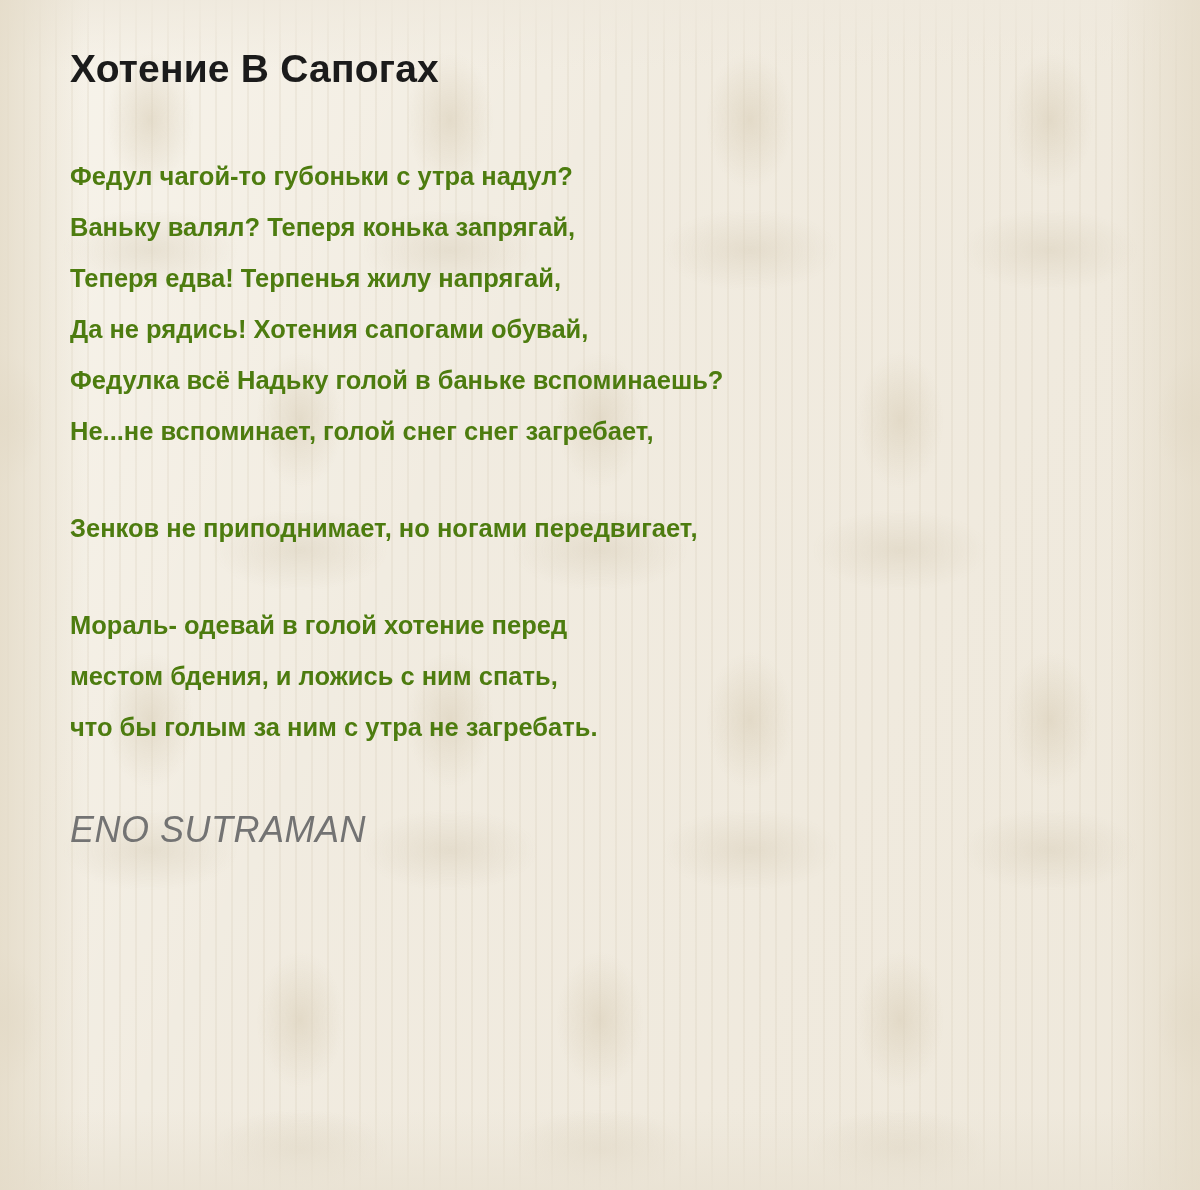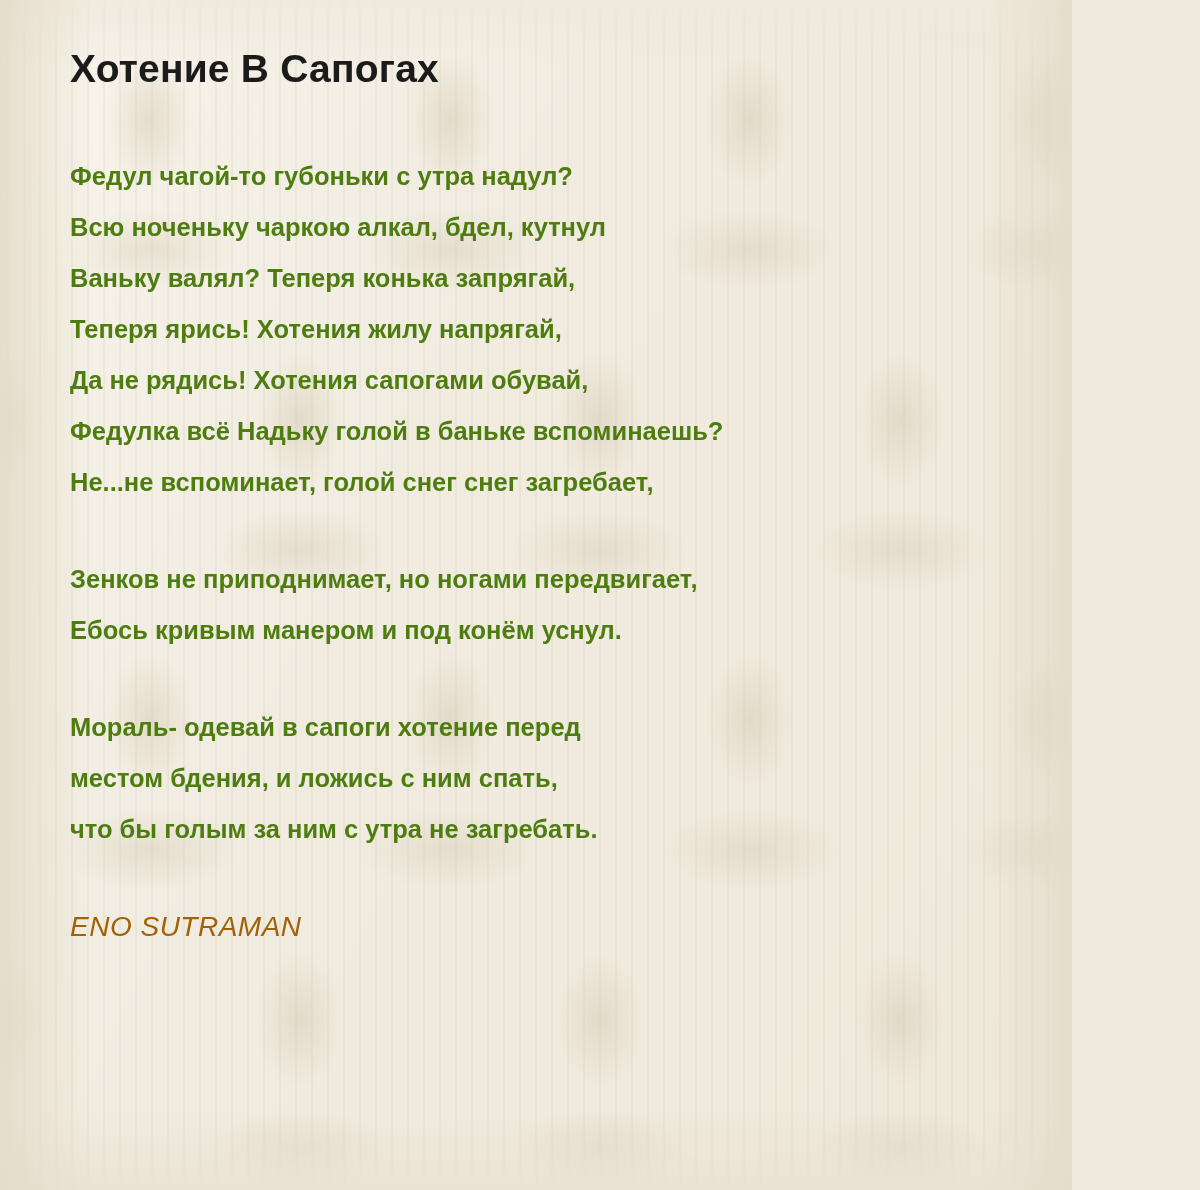--- a/index.html
+++ b/index.html
@@ -9,21 +9,21 @@
   body {
     width: 1200px;
     height: 1190px;
     font-family: "Liberation Sans", sans-serif;
     background-color: #efe9dd;
     overflow: hidden;
   }
 
   .page {
     position: relative;
-    width: 1072px;
+    width: 1200px;
     height: 1190px;
     box-sizing: border-box;
     background-color: #efe9dd;
     overflow: hidden;
   }
 
   
   .bg-layer {
     position: absolute;
     inset: 0;
@@ -121,23 +121,23 @@
   .poem-line {
     font-size: 25.5px;
     font-weight: bold;
     color: #4d7c0f;
     line-height: 51px;
     white-space: pre;
   }
 
   .author {
     margin-top: 56px;
-    font-size: 28px;
+    font-size: 36px;
     font-style: italic;
-    color: #a16207;
+    color: #737373;
     letter-spacing: 0.5px;
   }
 </style>
 </head>
 <body>
 
 <div class="page">
 
   <div class="bg-layer bg-wash"></div>
   <div class="bg-layer bg-damask-a"></div>
@@ -146,35 +146,33 @@
   <div class="bg-layer bg-vignette"></div>
 
   <div class="content">
 
     <h1 class="poem-title">Хотение В Сапогах</h1>
 
     <div class="poem-body">
 
       <div class="stanza">
         <div class="poem-line">Федул чагой-то губоньки с утра надул?</div>
-        <div class="poem-line">Всю ноченьку чаркою алкал, бдел, кутнул</div>
         <div class="poem-line">Ваньку валял? Теперя конька запрягай,</div>
-        <div class="poem-line">Теперя ярись! Хотения жилу напрягай,</div>
+        <div class="poem-line">Теперя едва! Терпенья жилу напрягай,</div>
         <div class="poem-line">Да не рядись! Хотения сапогами обувай,</div>
         <div class="poem-line">Федулка всё Надьку голой в баньке вспоминаешь?</div>
         <div class="poem-line">Не...не вспоминает, голой снег снег загребает,</div>
       </div>
 
       <div class="stanza">
         <div class="poem-line">Зенков не приподнимает, но ногами передвигает,</div>
-        <div class="poem-line">Ебось кривым манером и под конём уснул.</div>
       </div>
 
       <div class="stanza">
-        <div class="poem-line">Мораль- одевай в сапоги хотение перед</div>
+        <div class="poem-line">Мораль- одевай в голой хотение перед</div>
         <div class="poem-line">местом бдения, и ложись с ним спать,</div>
         <div class="poem-line">что бы голым за ним с утра не загребать.</div>
       </div>
 
     </div>
 
     <div class="author">ENO SUTRAMAN</div>
 
   </div>
 </div>

